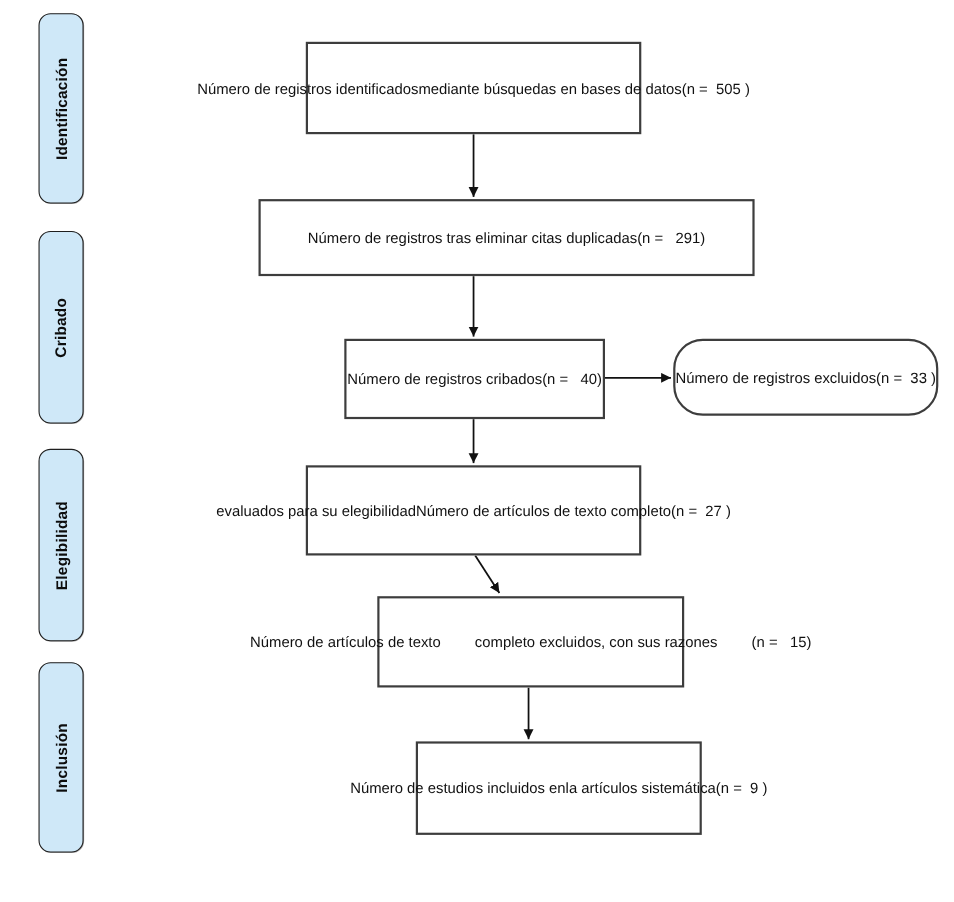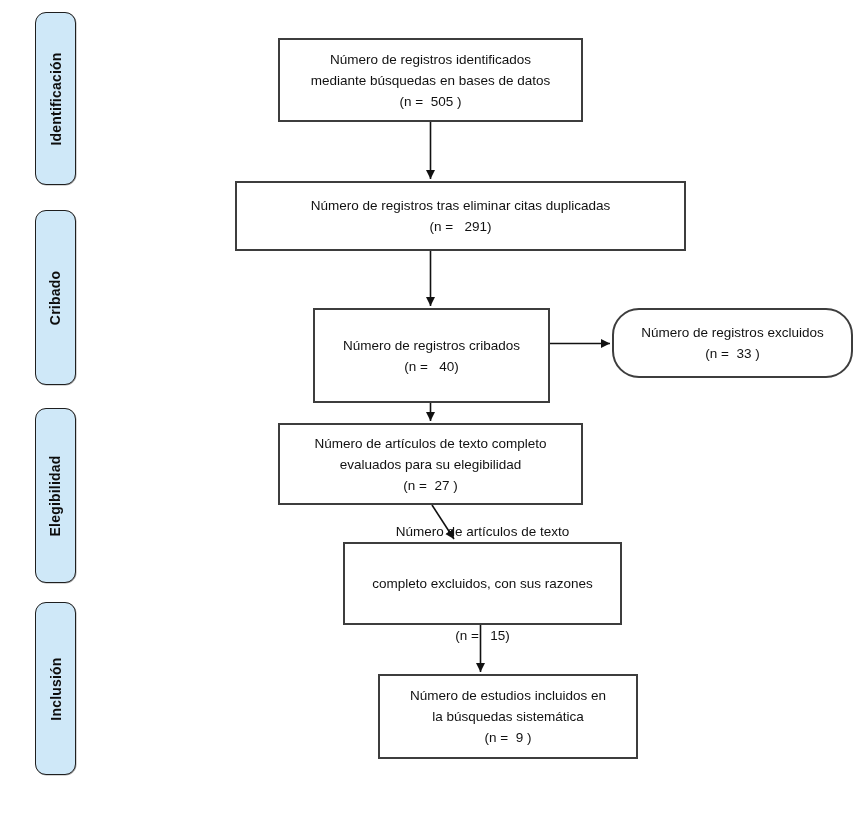--- a/index.html
+++ b/index.html
@@ -39,31 +39,31 @@
   }
   .s1{left:35px;top:12px;height:173px;}
   .s2{left:35px;top:210px;height:175px;}
   .s3{left:35px;top:408px;height:175px;}
   .s4{left:35px;top:602px;height:173px;}
   
   .box{
     position:absolute;
     background:var(--box-fill);
     border:2px solid var(--box-border);
-    display:flex;flex-direction:column;
+    display:flex;
     align-items:center;justify-content:center;
     text-align:left;
     font-size:13.5px;
     line-height:21px;
     padding:2px 6px;
   }
   .box .line{white-space:pre;}
   .b1{left:278px;top:38px;width:305px;height:84px;}
   .b2{left:235px;top:181px;width:451px;height:70px;}
-  .b3{left:313px;top:308px;width:237px;height:95px;}
+  .b3{left:313px;top:308px;width:237px;height:73px;}
   .b4{left:612px;top:308px;width:241px;height:70px;border-radius:27px;}
   .b5{left:278px;top:423px;width:305px;height:82px;}
   .b6{left:343px;top:542px;width:279px;height:83px;gap:31px;}
   .b7{left:378px;top:674px;width:260px;height:85px;}
   
   svg.arrows{
     position:absolute;left:0;top:0;width:867px;height:820px;
     pointer-events:none;
   }
   svg.arrows line{
@@ -118,30 +118,30 @@
     <div class="line">Número de registros cribados</div>
     <div class="line">(n =   40)</div>
   </div>
 
   <div class="box b4">
     <div class="line">Número de registros excluidos</div>
     <div class="line">(n =  33 )</div>
   </div>
 
   <div class="box b5">
+    <div class="line">evaluados para su elegibilidad</div>
     <div class="line">Número de artículos de texto completo</div>
-    <div class="line">evaluados para su elegibilidad</div>
     <div class="line">(n =  27 )</div>
   </div>
 
   <div class="box b6">
     <div class="line">Número de artículos de texto</div>
     <div class="line">completo excluidos, con sus razones</div>
     <div class="line">(n =   15)</div>
   </div>
 
   <div class="box b7">
     <div class="line">Número de estudios incluidos en</div>
-    <div class="line">la búsquedas sistemática</div>
+    <div class="line">la artículos sistemática</div>
     <div class="line">(n =  9 )</div>
   </div>
 
 </div>
 
 </body></html>

